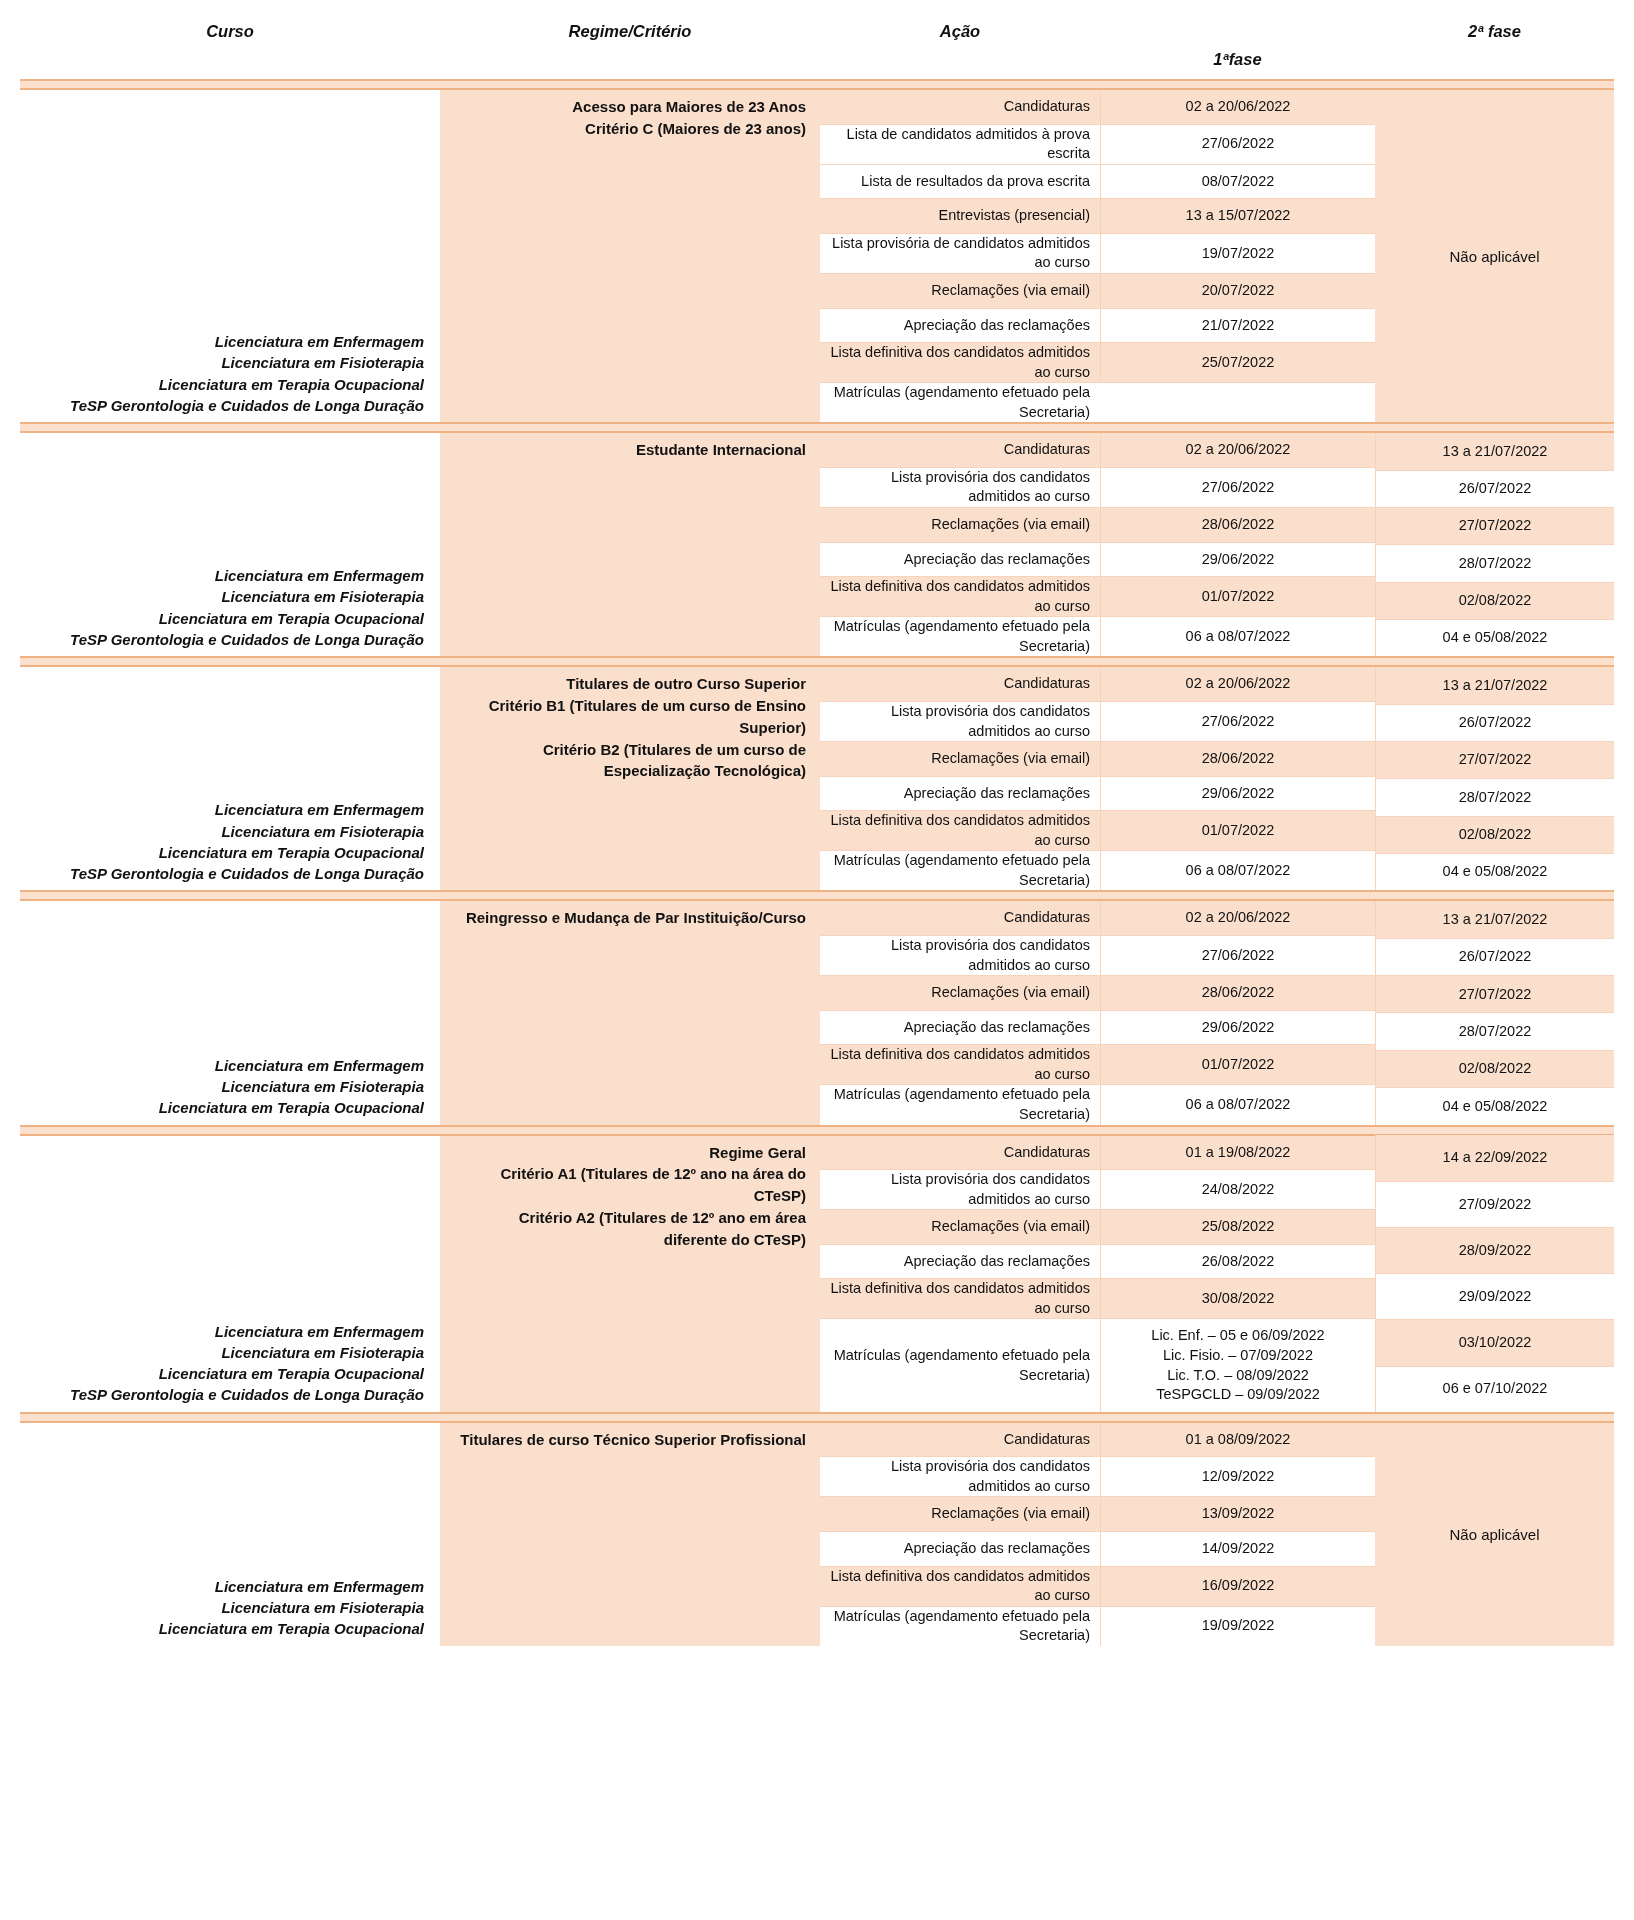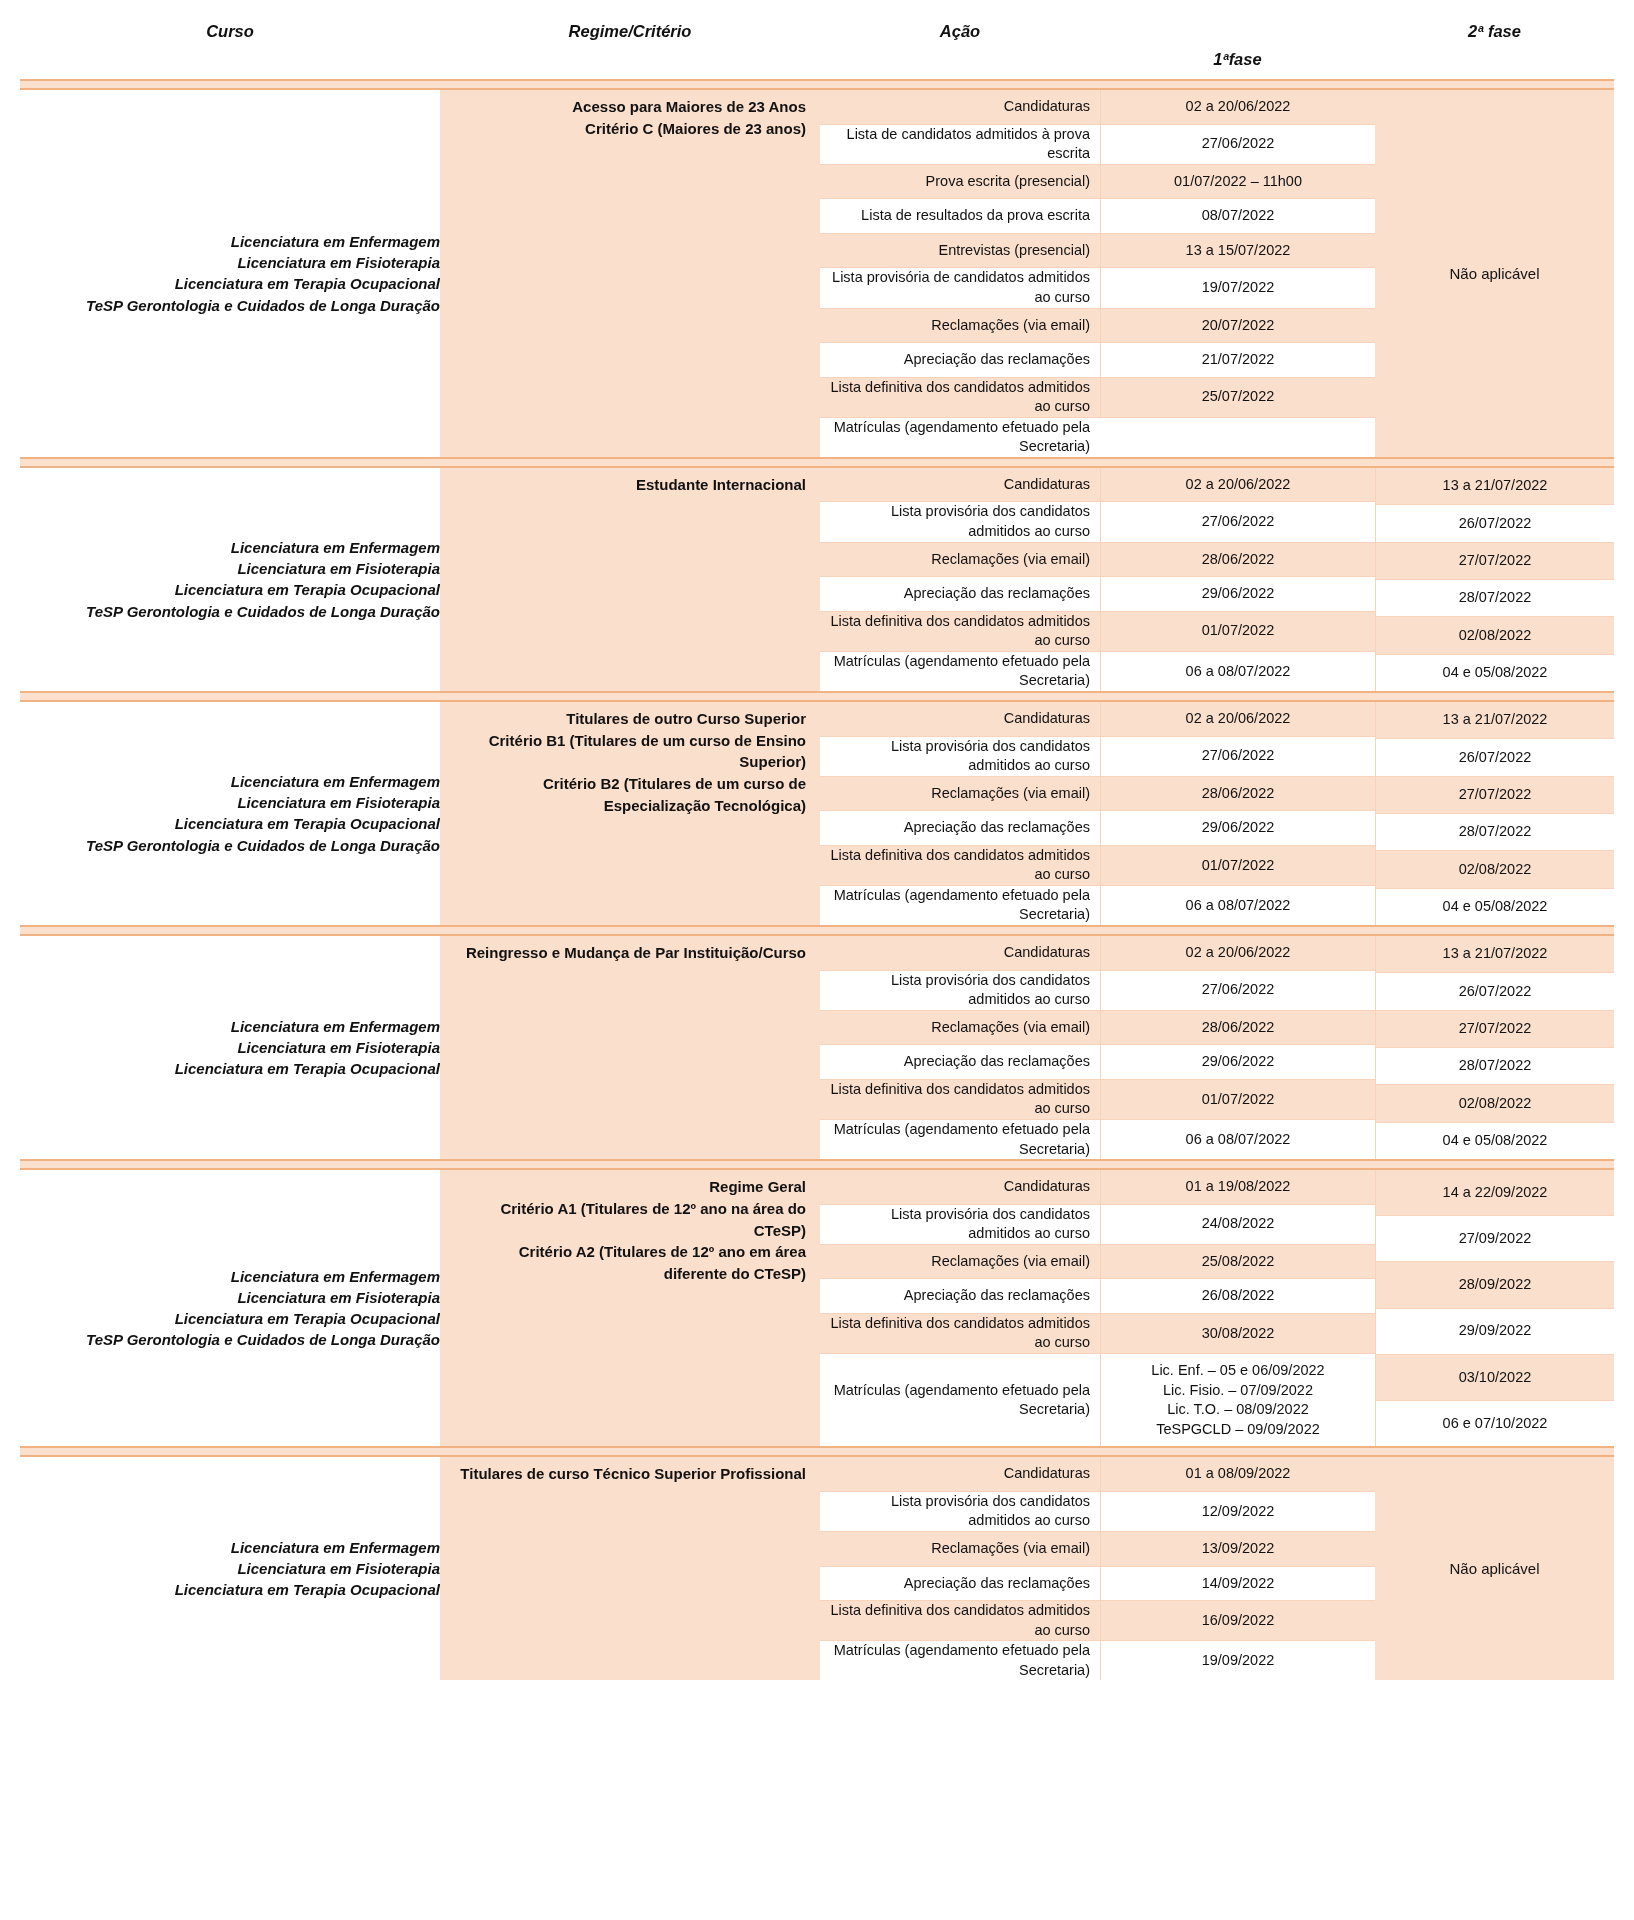--- a/index.html
+++ b/index.html
@@ -61,24 +61,24 @@
   .block {
     width: 1594px;
     margin: 0 auto;
     display: flex;
     box-sizing: border-box;
   }
   .col-curso {
     width: 420px;
     background: #ffffff;
     display: flex;
-    align-items: center;
+    align-items: flex-end;
     justify-content: flex-end;
     box-sizing: border-box;
-    padding: 6px 0 6px 10px;
+    padding: 6px 16px 6px 10px;
   }
   .col-curso .courses {
     text-align: right;
     font-size: 15px;
     font-style: italic;
     font-weight: bold;
     line-height: 1.42;
     color: #111;
   }
   .col-regime {
@@ -201,24 +201,20 @@
         <div class="col-rows">
           <div class="rw">
             <div class="cell-acao shade">Candidaturas</div>
             <div class="cell-date shade ml">02 a 20/06/2022</div>
           </div>
           <div class="rw">
             <div class="cell-acao plain">Lista de candidatos admitidos à prova escrita</div>
             <div class="cell-date plain ml">27/06/2022</div>
           </div>
           <div class="rw">
-            <div class="cell-acao shade">Prova escrita (presencial)</div>
-            <div class="cell-date shade ml">01/07/2022 – 11h00</div>
-          </div>
-          <div class="rw">
             <div class="cell-acao plain">Lista de resultados da prova escrita</div>
             <div class="cell-date plain ml">08/07/2022</div>
           </div>
           <div class="rw">
             <div class="cell-acao shade">Entrevistas (presencial)</div>
             <div class="cell-date shade ml">13 a 15/07/2022</div>
           </div>
           <div class="rw">
             <div class="cell-acao plain">Lista provisória de candidatos admitidos ao curso</div>
             <div class="cell-date plain ml">19/07/2022</div>

